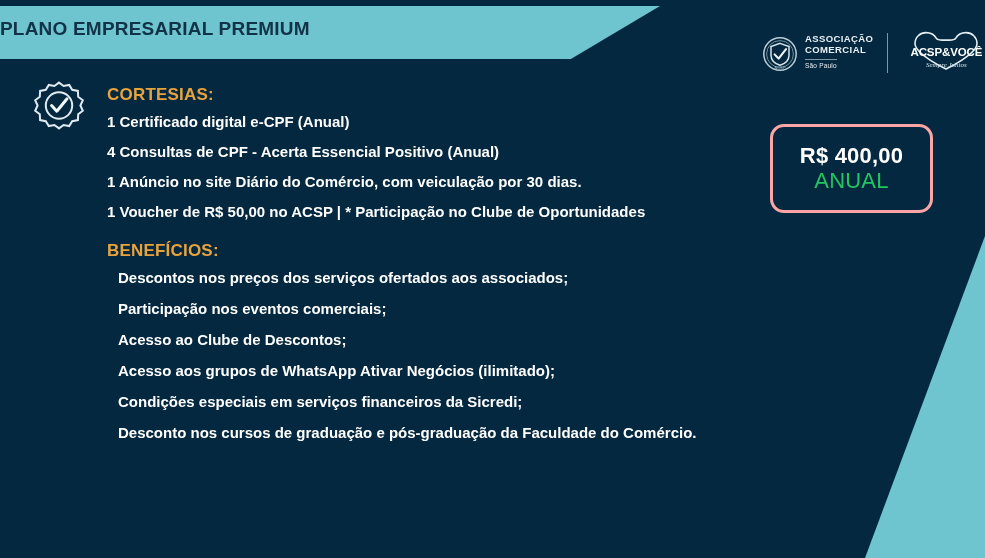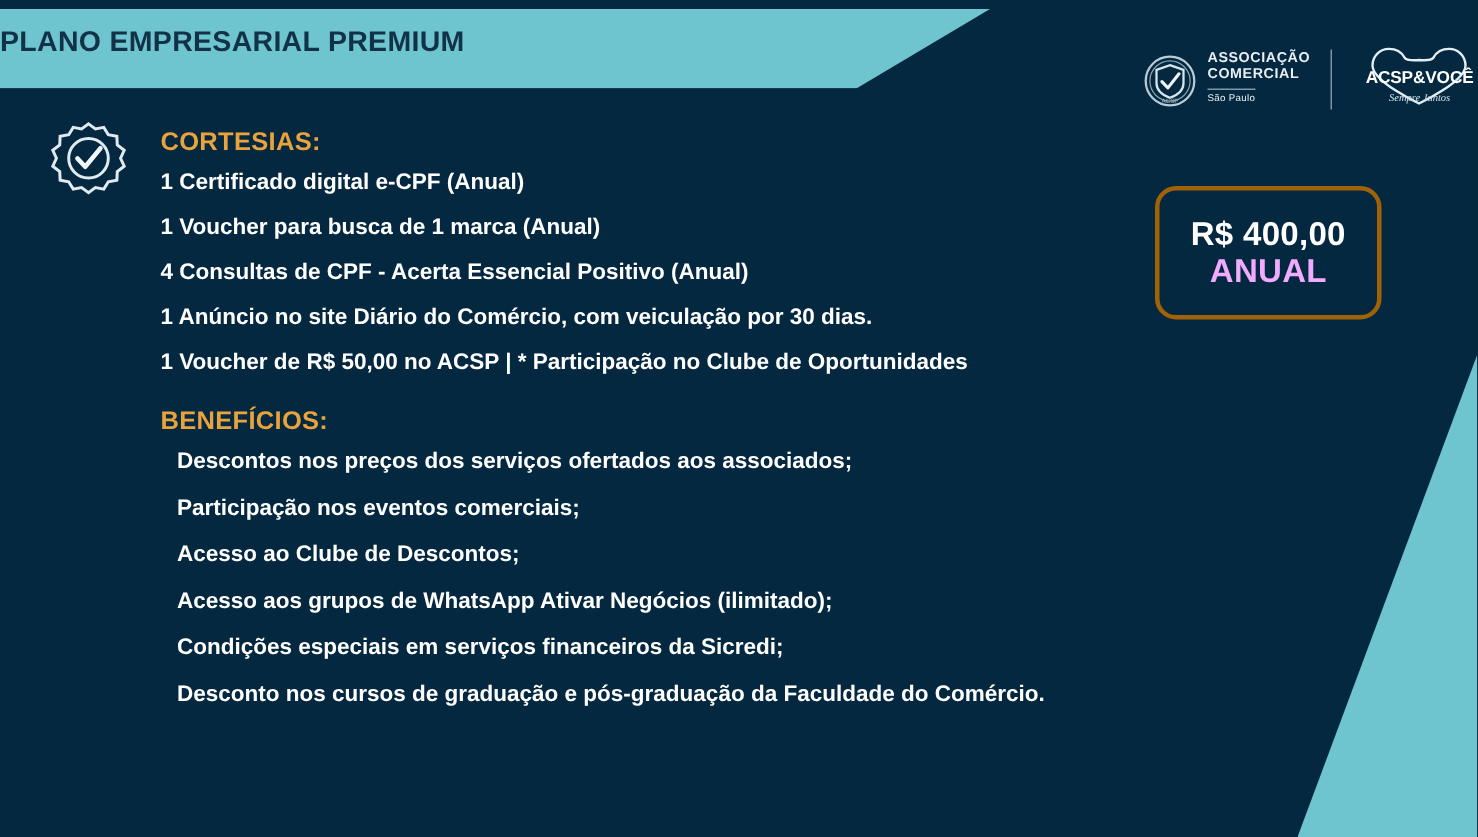--- a/index.html
+++ b/index.html
@@ -146,42 +146,42 @@
     white-space: nowrap;
   }
   .section-benefits { margin-top: 22px; }
   .section-benefits .item-list li { margin-bottom: 16px; margin-left: 11px; }
 
   
   .price-box {
     position: absolute;
     left: 770px;
     top: 124px;
-    width: 151px;
+    width: 163px;
     height: 89px;
     box-sizing: border-box;
-    border: 3px solid #a16207;
+    border: 3px solid #fca5a5;
     border-radius: 14px;
     display: flex;
     flex-direction: column;
     align-items: center;
     justify-content: center;
     background: transparent;
   }
   .price-amount {
     color: #ffffff;
     font-size: 22px;
     font-weight: bold;
     line-height: 1.12;
     letter-spacing: 0.2px;
   }
   .price-period {
-    color: #f0abfc;
+    color: #22c55e;
     font-size: 22px;
-    font-weight: bold;
+    font-weight: normal;
     line-height: 1.12;
     letter-spacing: 0.2px;
   }
 </style>
 </head>
 <body>
 
 <div class="slide">
 
   <div class="header-band"></div>
@@ -233,21 +233,20 @@
       <path d="M18.6 25.6 L23.8 31.2 L34 18.8" fill="none" stroke="#f2f7fa" stroke-width="3" stroke-linecap="round" stroke-linejoin="round"></path>
     </svg>
   </span>
 
   <div class="content">
 
     <div class="section-cortesias">
       <div class="section-heading">CORTESIAS:</div>
       <ul class="item-list">
         <li>1 Certificado digital e-CPF (Anual)</li>
-        <li>1 Voucher para busca de 1 marca (Anual)</li>
         <li>4 Consultas de CPF - Acerta Essencial Positivo (Anual)</li>
         <li>1 Anúncio no site Diário do Comércio, com veiculação por 30 dias.</li>
         <li>1 Voucher de R$ 50,00 no ACSP | * Participação no Clube de Oportunidades</li>
       </ul>
     </div>
 
     <div class="section-benefits">
       <div class="section-heading">BENEFÍCIOS:</div>
       <ul class="item-list">
         <li>Descontos nos preços dos serviços ofertados aos associados;</li>

